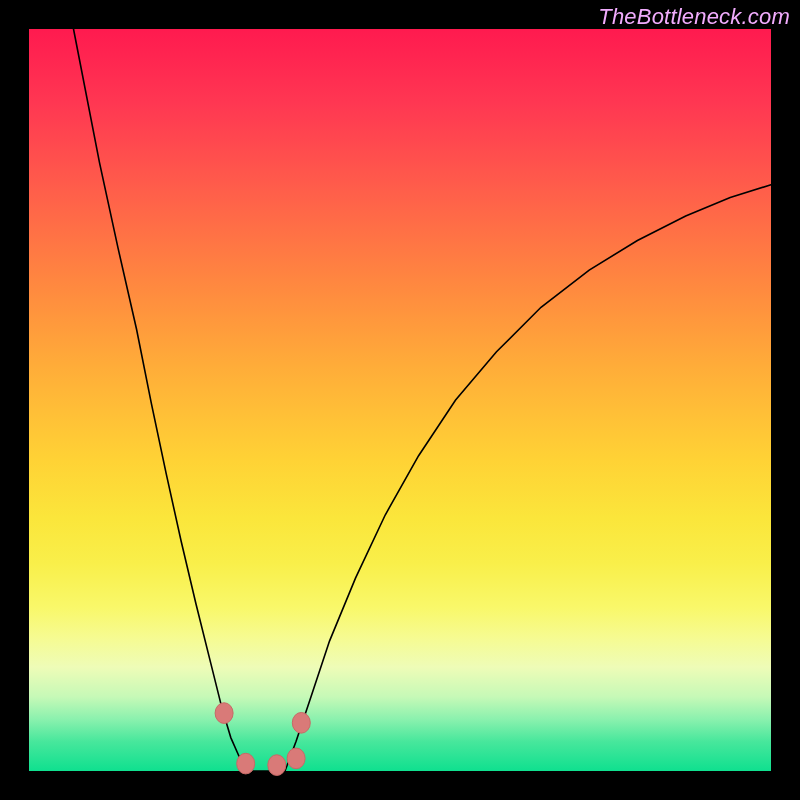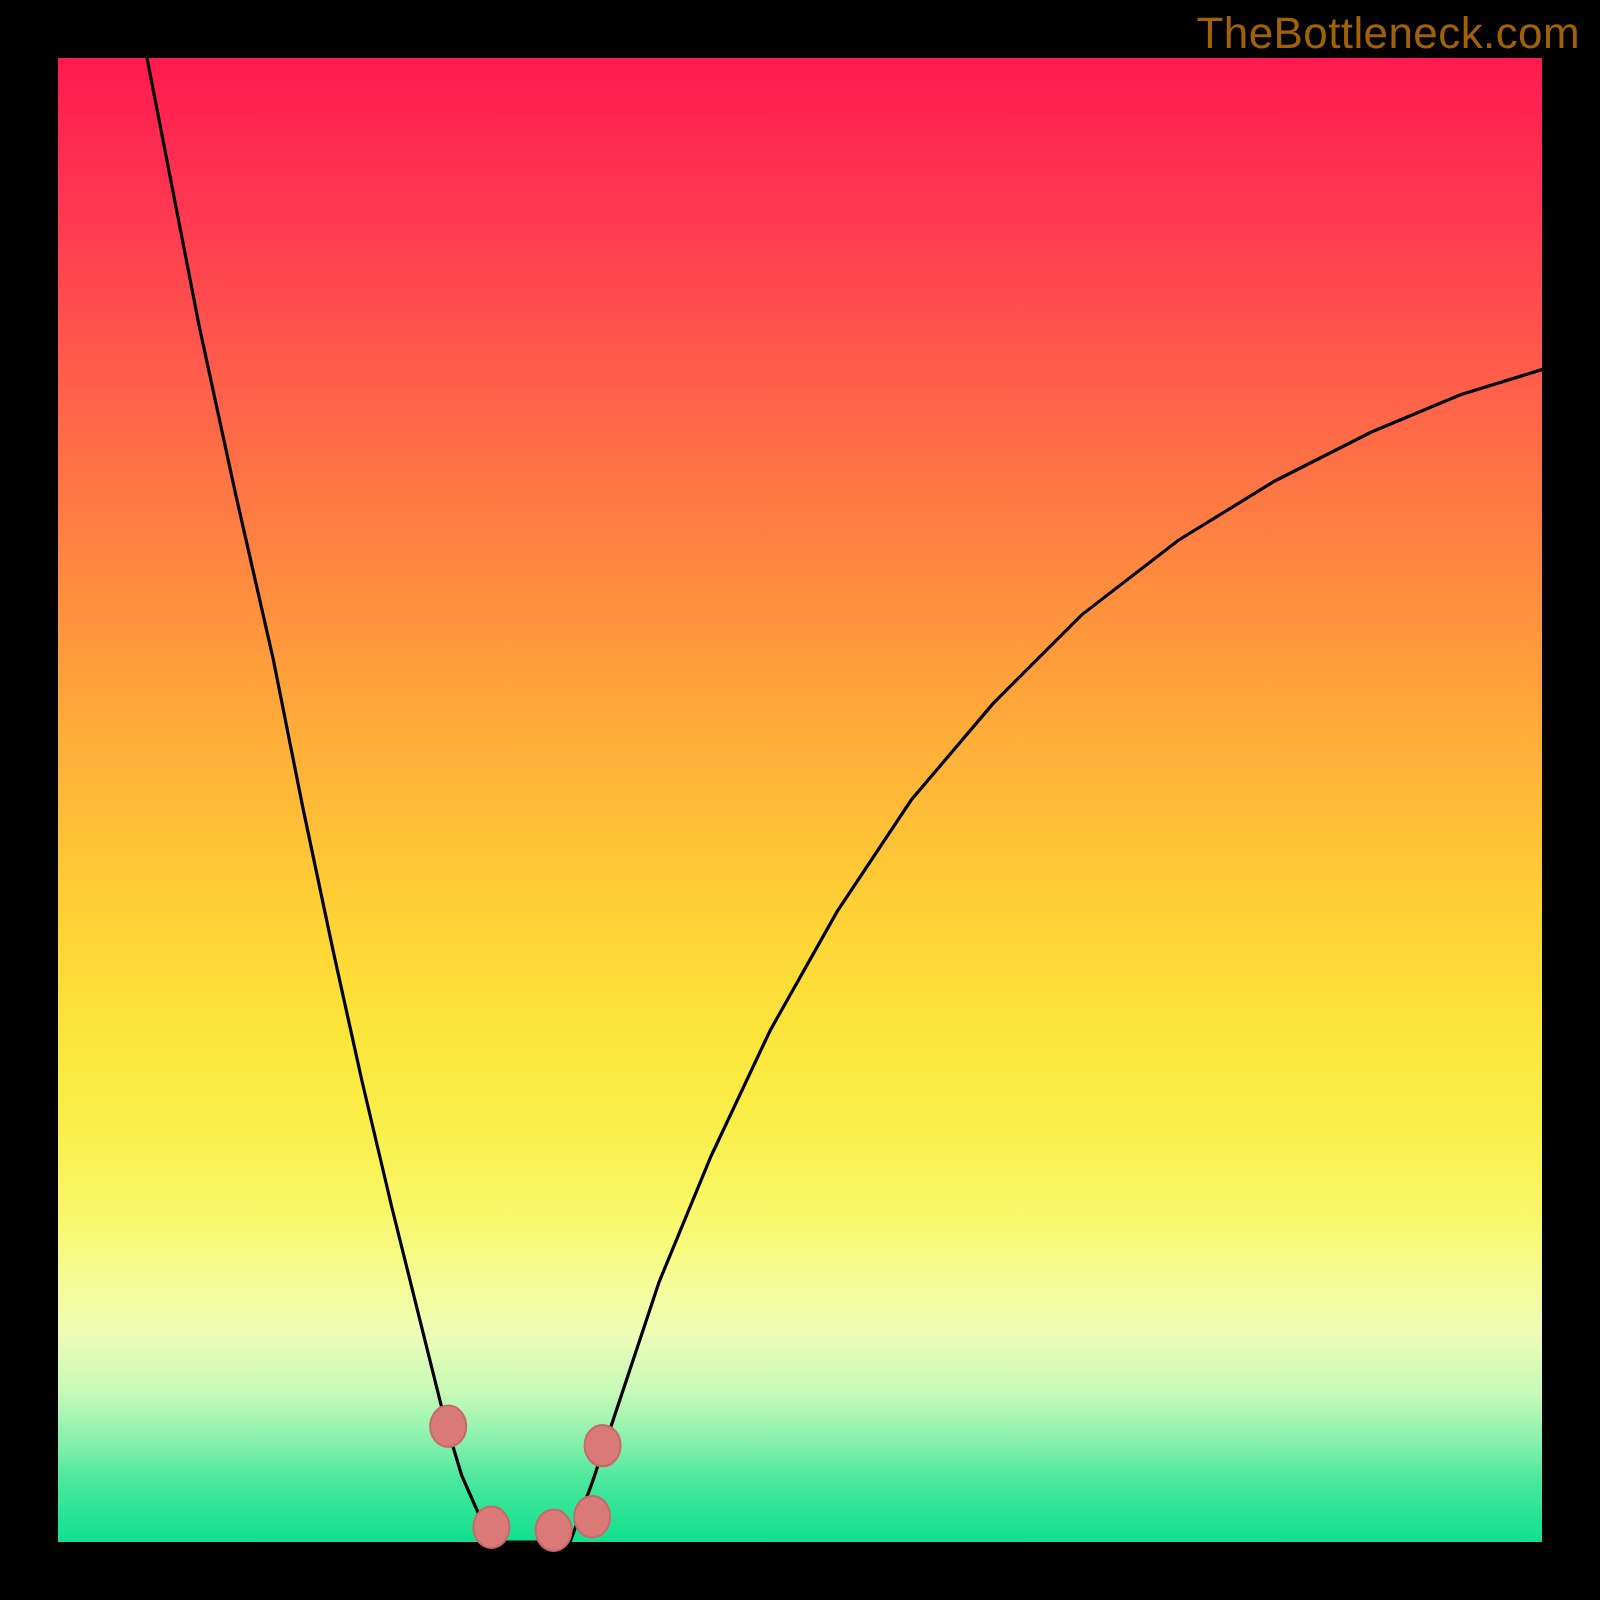--- a/index.html
+++ b/index.html
@@ -31,24 +31,25 @@
       #eefcb7 86%,
       #c6f9b7 90%,
       #8bf1ae 93%,
       #48e79c 96%,
       #0fe08f 100%);
   }
   .watermark {
     position: absolute;
     top: 4px;
     right: 10px;
-    color: #a16207;
+    color: #f0abfc;
     font-size: 22px;
     font-weight: 500;
     letter-spacing: 0.2px;
+    font-style: italic;
   }
   svg.plot {
     position: absolute;
     left: 0;
     top: 0;
     width: 742px;
     height: 742px;
     overflow: visible;
   }
   .curve {

